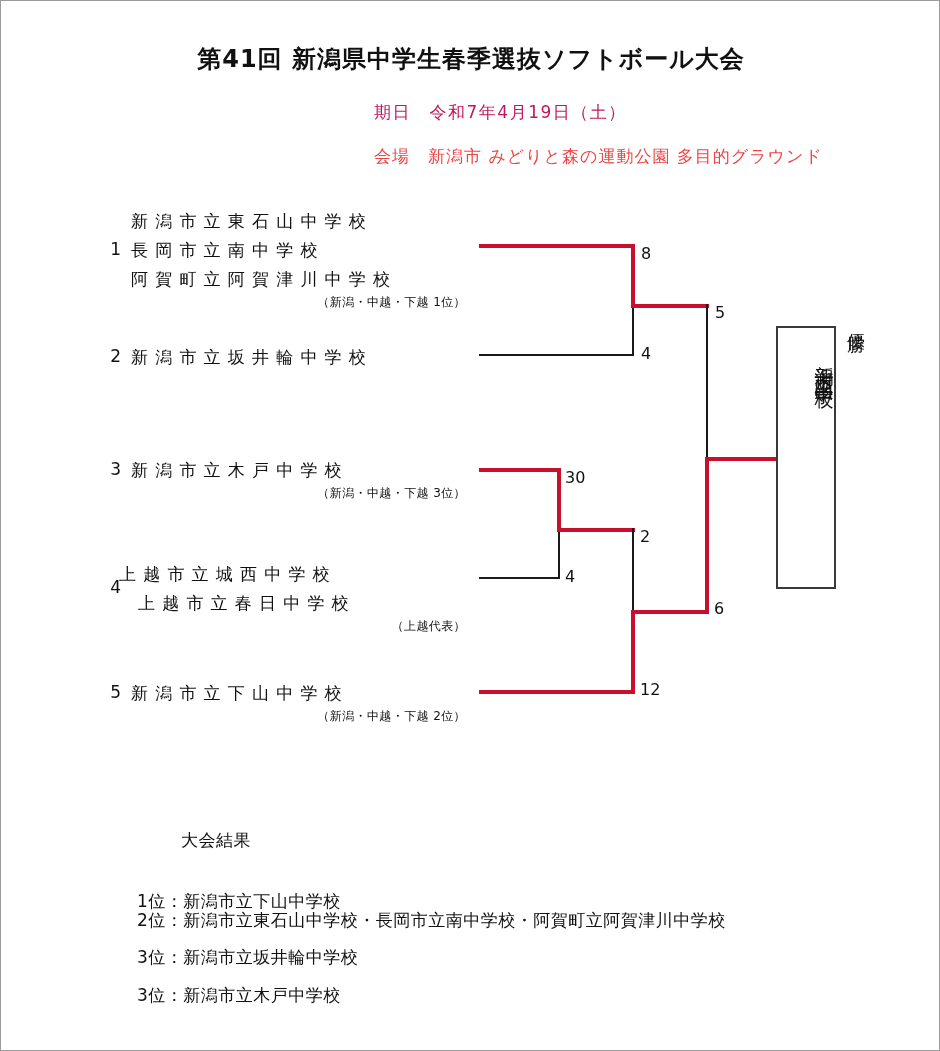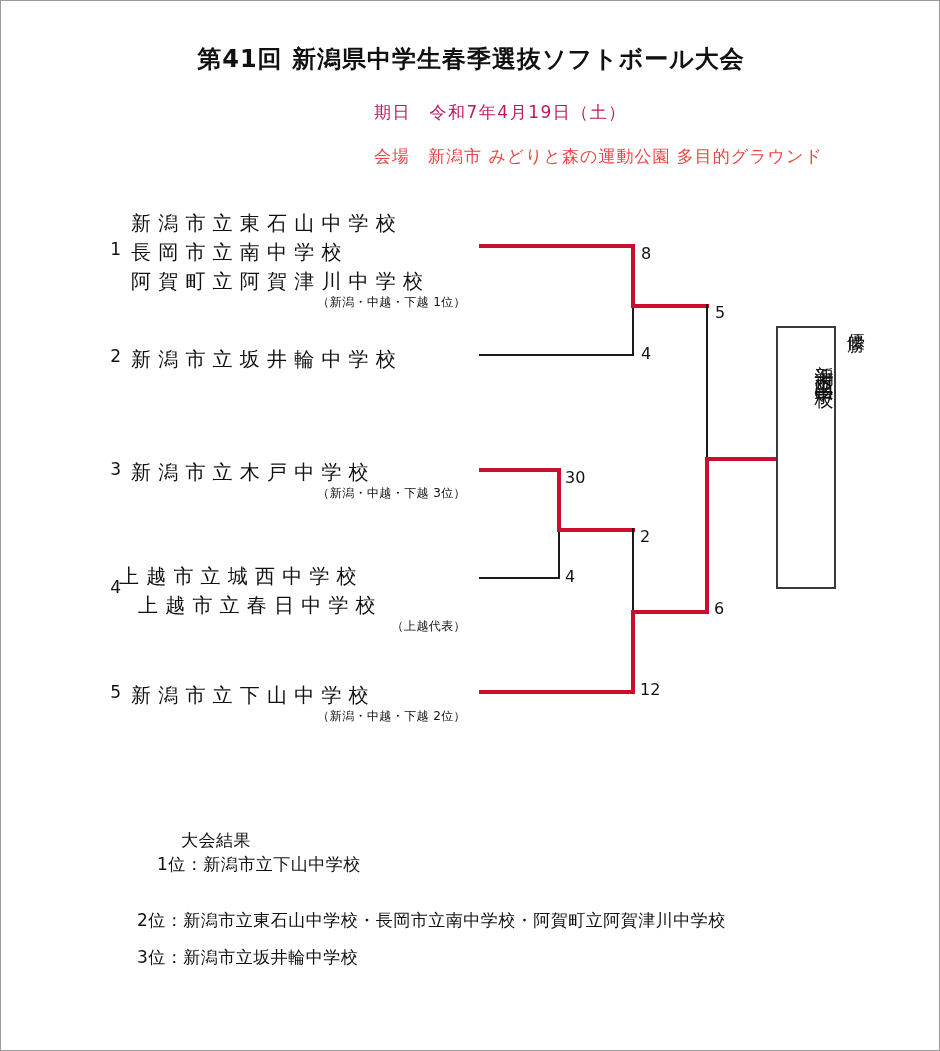--- a/index.html
+++ b/index.html
@@ -55,21 +55,21 @@
   
   .seed-num {
     position: absolute;
     font-size: 17px;
     color: #111111;
     text-align: right;
     width: 22px;
   }
   .team-line {
     position: absolute;
-    font-size: 20px;
+    font-size: 17px;
     color: #111111;
     letter-spacing: 7.2px;
     white-space: pre;
   }
   .team-note {
     position: absolute;
     font-size: 12px;
     color: #111111;
     letter-spacing: 0.4px;
     white-space: pre;
@@ -222,17 +222,18 @@
   <div class="score" style="left:639px; top:526px;">2</div>
   <div class="score" style="left:713px; top:598px;">6</div>
   <div class="score" style="left:639px; top:679px;text-align:center;">12</div>
 
   <div id="champion-box">
     <div id="champion-name">新潟市立下山中学校</div>
   </div>
   <div id="champion-label">優勝</div>
 
   <div id="results-heading">大会結果</div>
-  <div class="result-row" style="top:852px;margin-left:20px;">1位：新潟市立下山中学校</div>
+  <div class="result-row" style="top:889px;">1位：新潟市立下山中学校</div>
   <div class="result-row" style="top:908px;">2位：新潟市立東石山中学校・長岡市立南中学校・阿賀町立阿賀津川中学校</div>
   <div class="result-row" style="top:945px;">3位：新潟市立坂井輪中学校</div>
+  <div class="result-row" style="top:983px;">3位：新潟市立木戸中学校</div>
 
 </div>
 
 </body></html>

